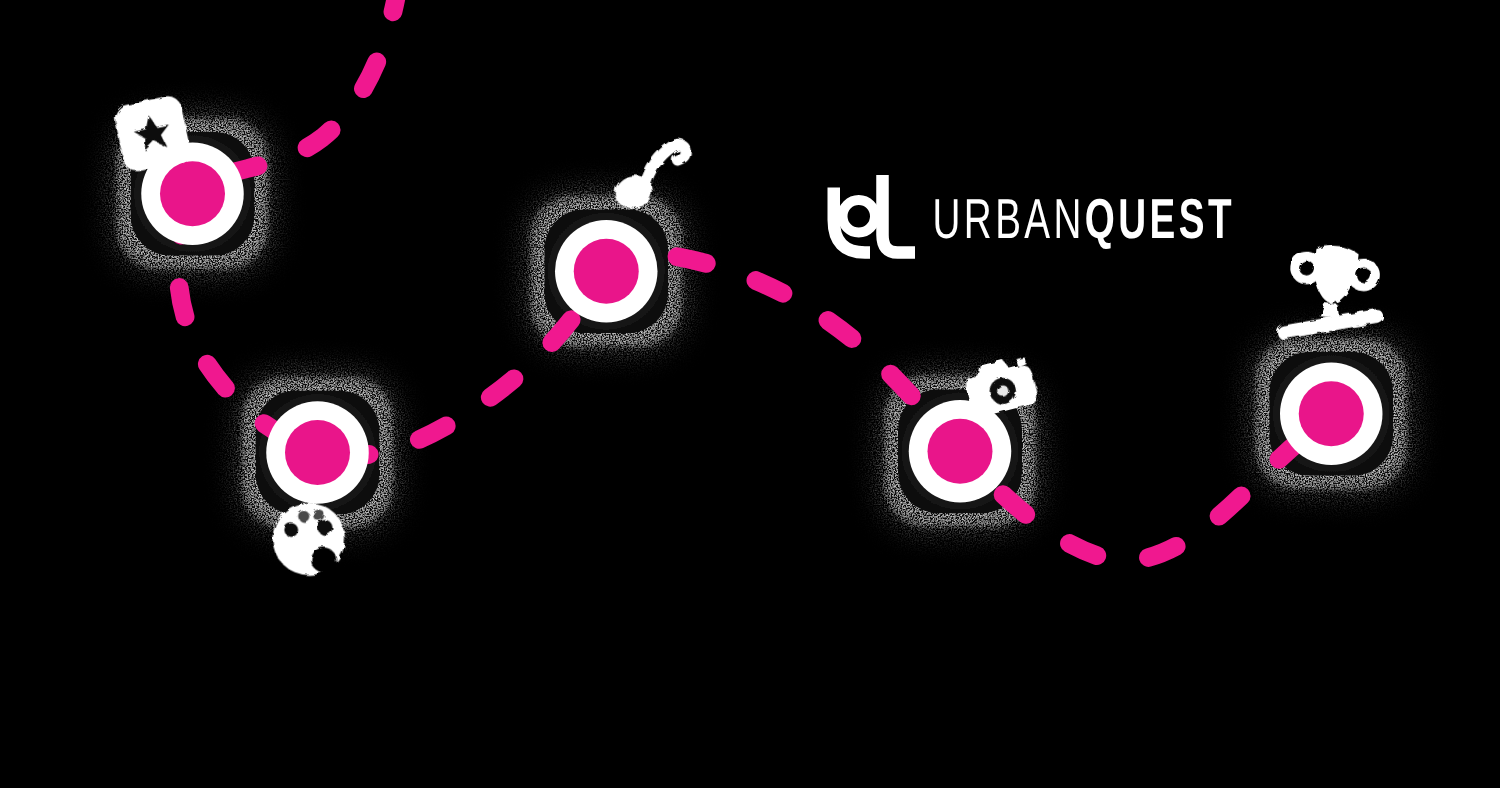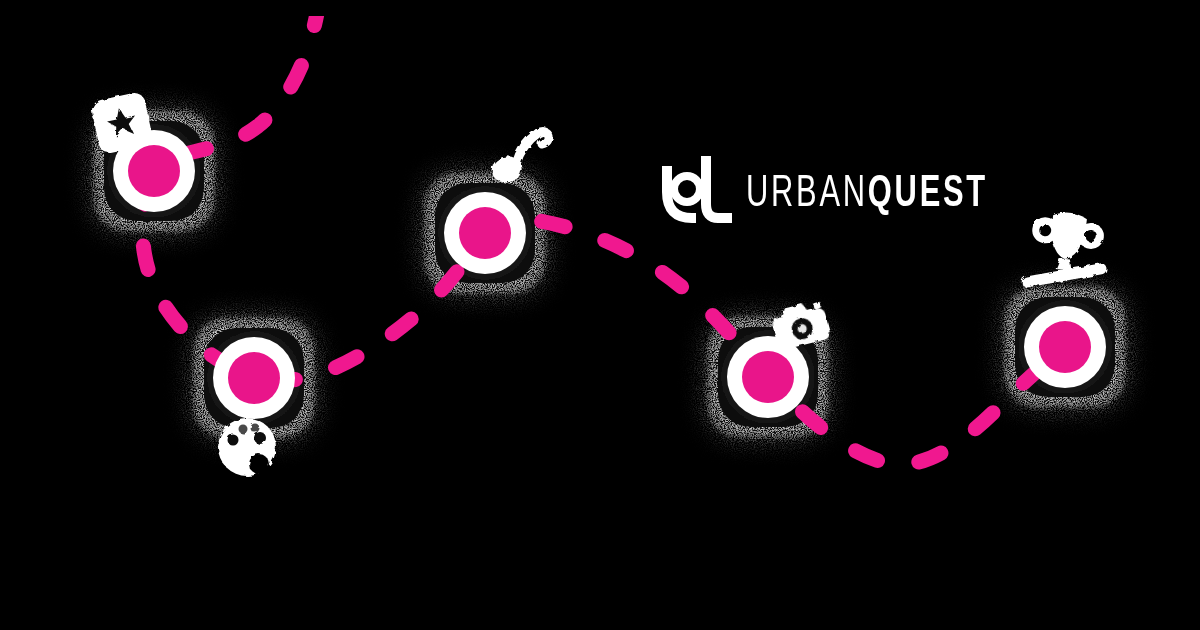--- a/index.html
+++ b/index.html
@@ -3,21 +3,20 @@
 <meta charset="utf-8">
 <style>
   html, body { margin: 0; padding: 0; background: #000; }
   .stage {
     position: relative;
     width: 1200px;
     height: 546px;
     background: #000000;
     overflow: hidden;
     font-family: "Liberation Sans", sans-serif;
-    margin-top: 16px;
   }
   svg.scene { display: block; width: 1200px; height: 630px; }
   .splat { fill: url(#nodeGrad); filter: url(#spray); }
   .route {
     fill: none;
     stroke: #F0188F;
     stroke-width: 15;
     stroke-linecap: round;
     stroke-dasharray: 24 42;
   }

